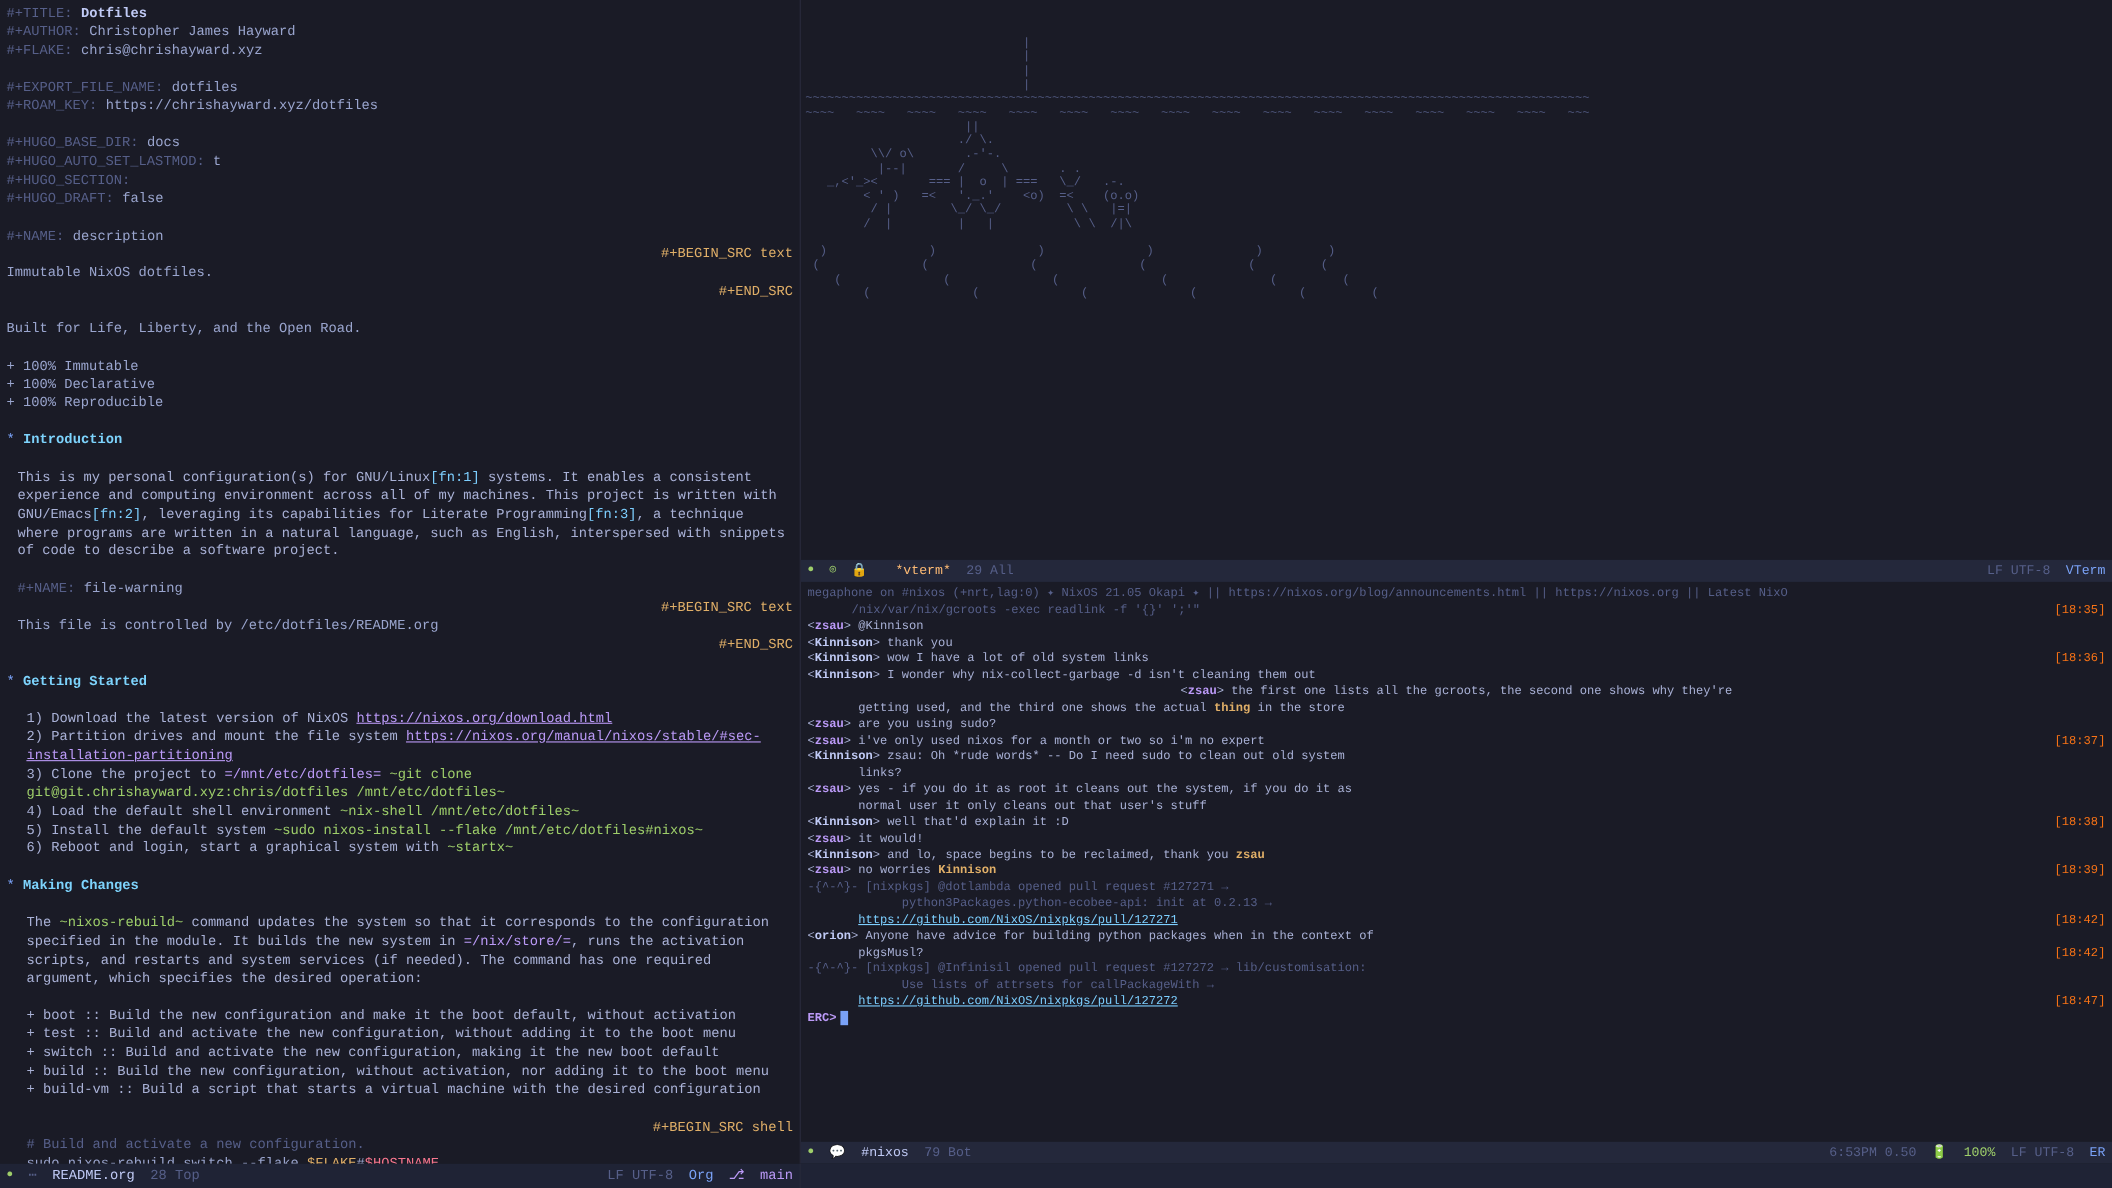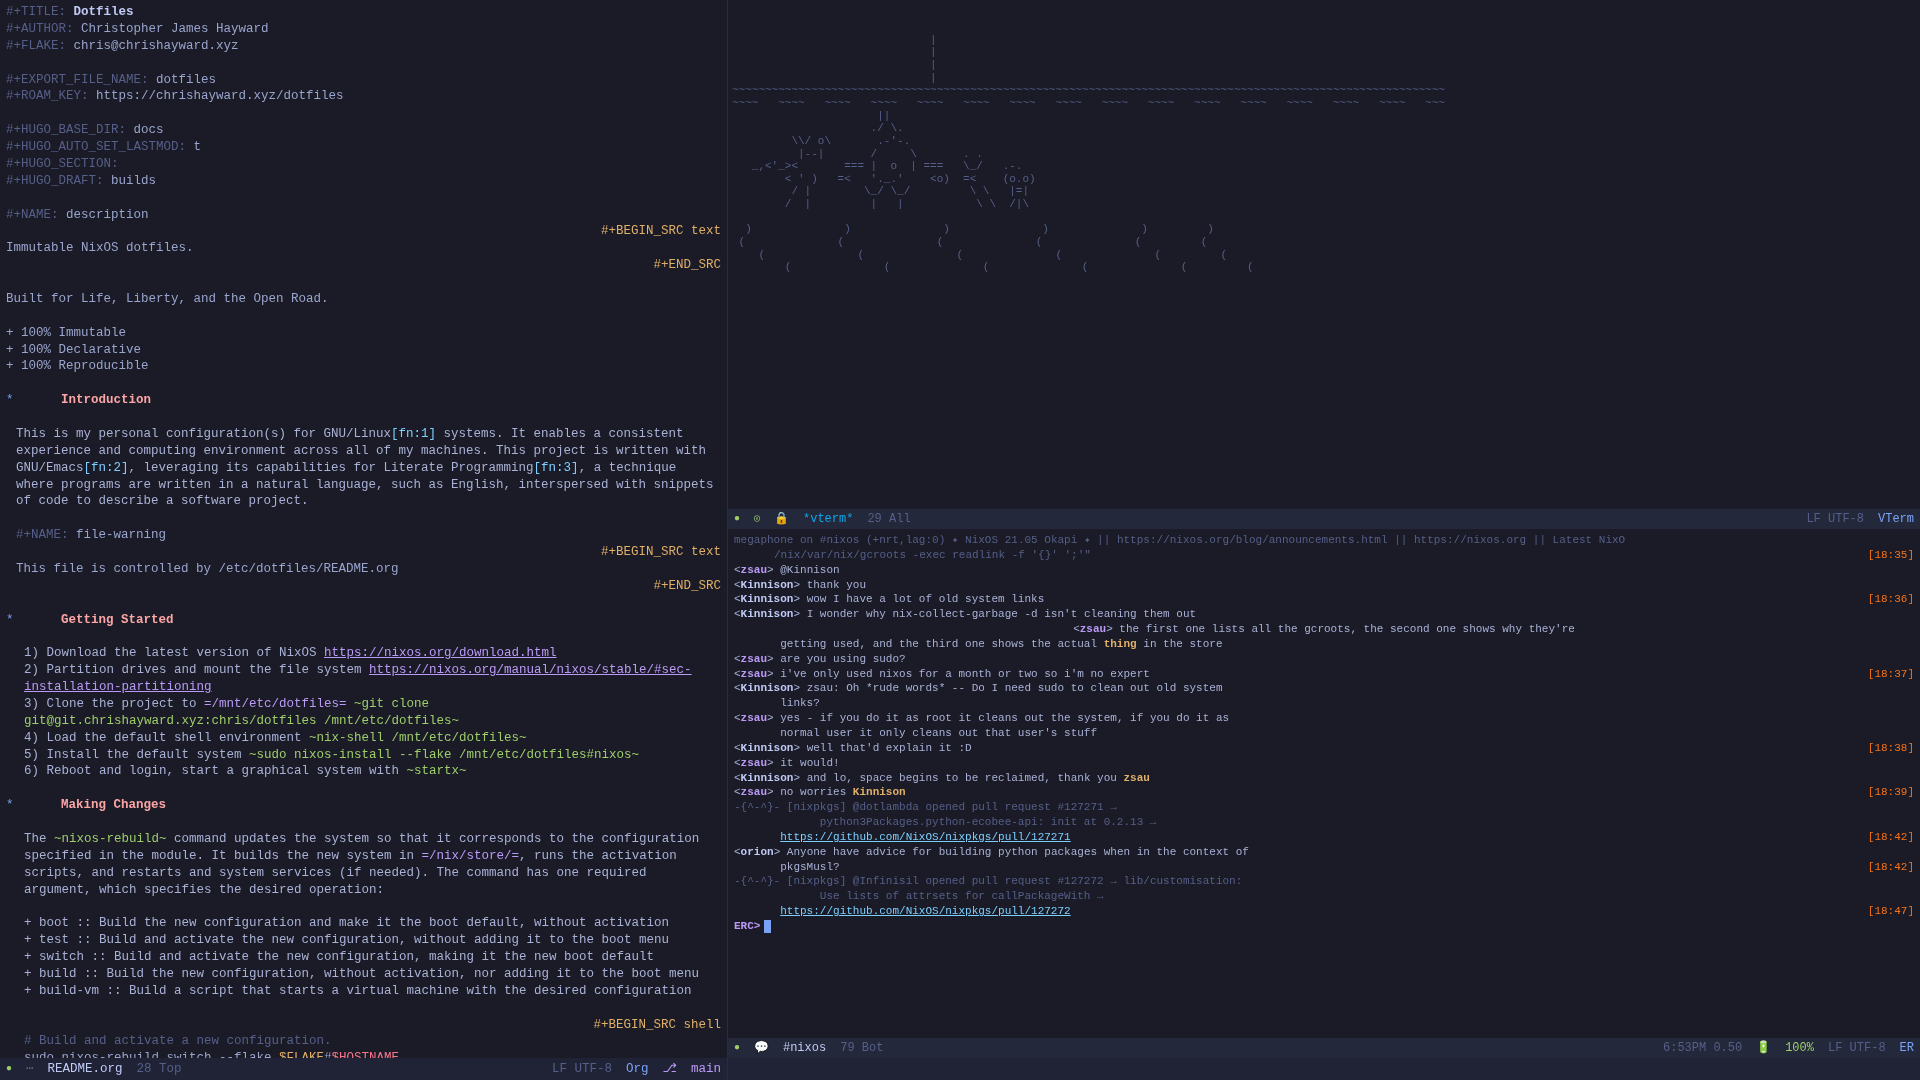--- a/index.html
+++ b/index.html
@@ -55,42 +55,42 @@
   .bottom-row {
     grid-column: 1 / 3;
     grid-row: 2;
     display: flex;
     height: 22px;
   }
   .modeline-right { margin-left:auto; display:flex; gap:14px; align-items:center; }
   .org-kw { color: #565f89; }
   .org-val { color: #9aa5ce; }
   .org-title { color: #c0caf5; font-weight: bold; }
-  .org-heading { color: #fca5a5; font-weight: bold; margin-left: 40px; }
+  .org-heading { color: #7dd3fc; font-weight: bold; }
   .org-star { color: #7aa2f7; }
   .org-src { color: #e0af68; text-align: right; }
   .org-link { color: #bb9af7; text-decoration: underline; }
   .org-fn { color: #7dcfff; }
   .org-code { color: #9ece6a; }
   .org-verbatim { color: #bb9af7; }
   .org-var { color: #e0af68; }
   .org-host { color: #f7768e; }
   .comment { color: #565f89; }
   .irc-nick { color: #c0caf5; font-weight: bold; }
   .irc-nick2 { color: #bb9af7; font-weight: bold; }
   .irc-bot { color: #565f89; }
   .irc-time { color: #f97316; float: right; text-align: right; }
   .irc-link { color: #7dcfff; text-decoration: underline; }
   .irc-prompt { color: #bb9af7; font-weight: bold; }
   .irc-keyword { color: #e0af68; font-weight: bold; }
   .irc-cursor { background:#7aa2f7; width:7px; height:13px; display:inline-block; vertical-align:middle; margin-left:4px;}
   .ml-dot { color: #9ece6a; font-size: 10px; }
   .ml-lock { color: #c0caf5; }
   .ml-buf { color: #c0caf5; }
-  .ml-buf-mod { color: #0ea5e9; }
+  .ml-buf-mod { color: #fdba74; margin-left: 11px; }
   .ml-info { color: #565f89; }
   .ml-branch { color: #bb9af7; }
   .ml-mode { color: #7aa2f7; }
   .batt { color: #9ece6a; }
   pre { font-family: inherit; }
   .bottom-left { flex: 0 0 728px; background:#1f2335; display:flex; align-items:center; padding:0 6px; gap:14px; border-right:1px solid #2a2b3d;}
   .bottom-right { flex: 1; background:#1f2335; display:flex; align-items:center; padding:0 6px; gap:14px;}
   .ascii-art { color:#565f89; font-size:11px; line-height:1.15; }
 </style>
 </head>
@@ -100,21 +100,21 @@
   <div><span class="org-kw">#+TITLE:</span> <span class="org-title">Dotfiles</span></div>
   <div><span class="org-kw">#+AUTHOR:</span> <span class="org-val">Christopher James Hayward</span></div>
   <div><span class="org-kw">#+FLAKE:</span> <span class="org-val">chris@chrishayward.xyz</span></div>
   <div>&nbsp;</div>
   <div><span class="org-kw">#+EXPORT_FILE_NAME:</span> <span class="org-val">dotfiles</span></div>
   <div><span class="org-kw">#+ROAM_KEY:</span> <span class="org-val">https://chrishayward.xyz/dotfiles</span></div>
   <div>&nbsp;</div>
   <div><span class="org-kw">#+HUGO_BASE_DIR:</span> <span class="org-val">docs</span></div>
   <div><span class="org-kw">#+HUGO_AUTO_SET_LASTMOD:</span> <span class="org-val">t</span></div>
   <div><span class="org-kw">#+HUGO_SECTION:</span> <span class="org-val"></span></div>
-  <div><span class="org-kw">#+HUGO_DRAFT:</span> <span class="org-val">builds</span></div>
+  <div><span class="org-kw">#+HUGO_DRAFT:</span> <span class="org-val">false</span></div>
   <div>&nbsp;</div>
   <div><span class="org-kw">#+NAME:</span> <span class="org-val">description</span></div>
   <div class="org-src">#+BEGIN_SRC text</div>
   <div class="org-val">Immutable NixOS dotfiles.</div>
   <div class="org-src">#+END_SRC</div>
   <div>&nbsp;</div>
   <div class="org-val">Built for Life, Liberty, and the Open Road.</div>
   <div>&nbsp;</div>
   <div class="org-val">+ 100% Immutable</div>
   <div class="org-val">+ 100% Declarative</div>

